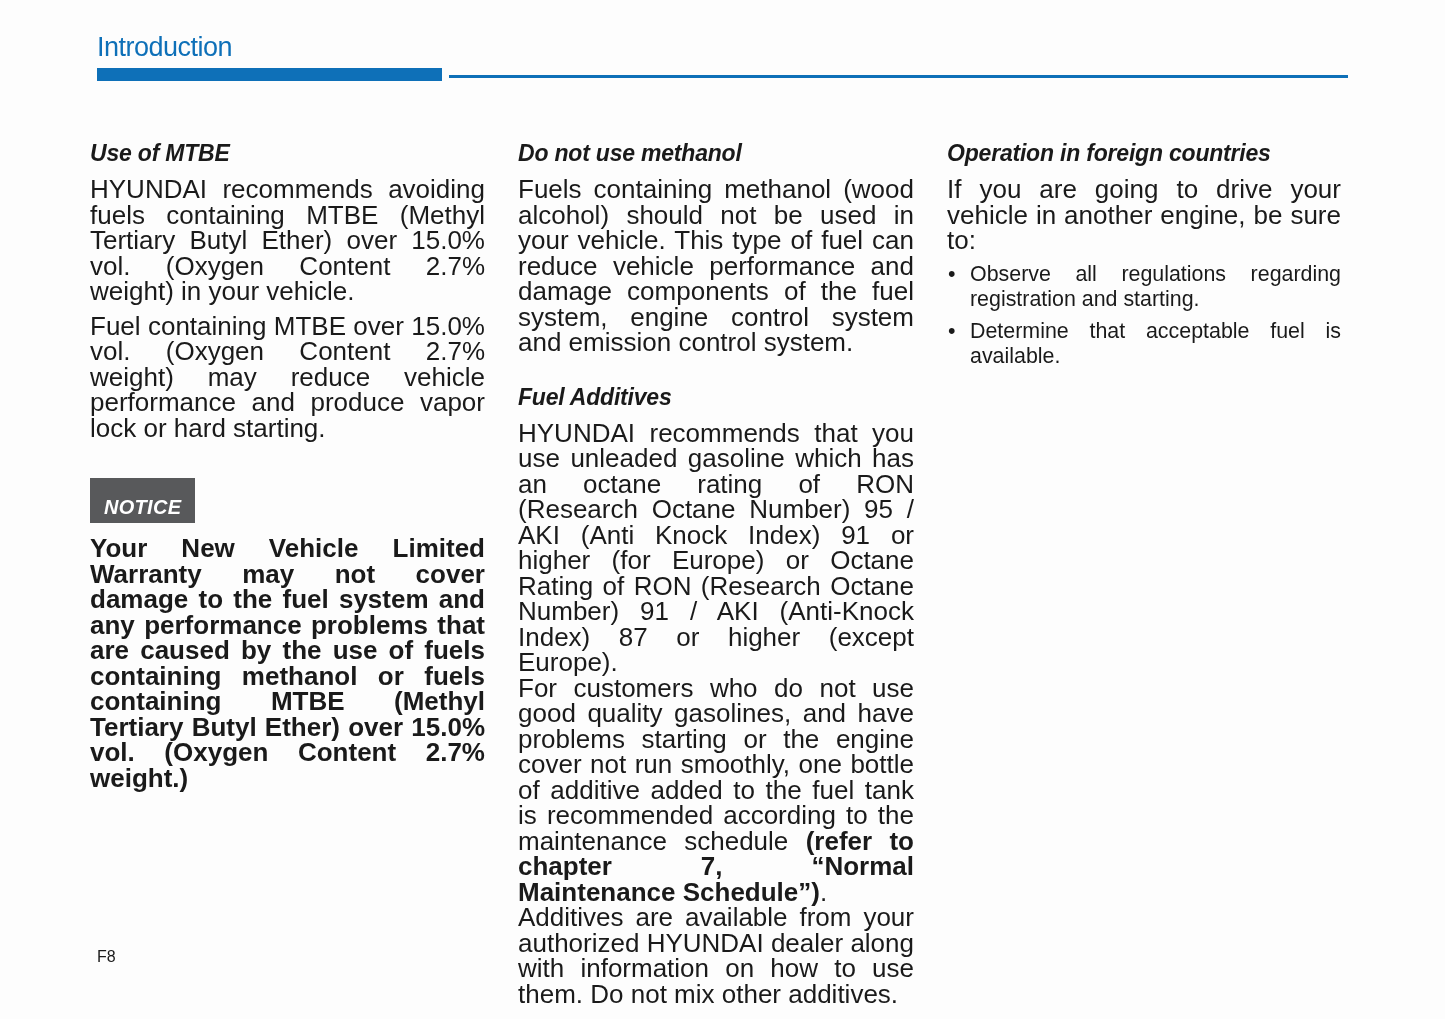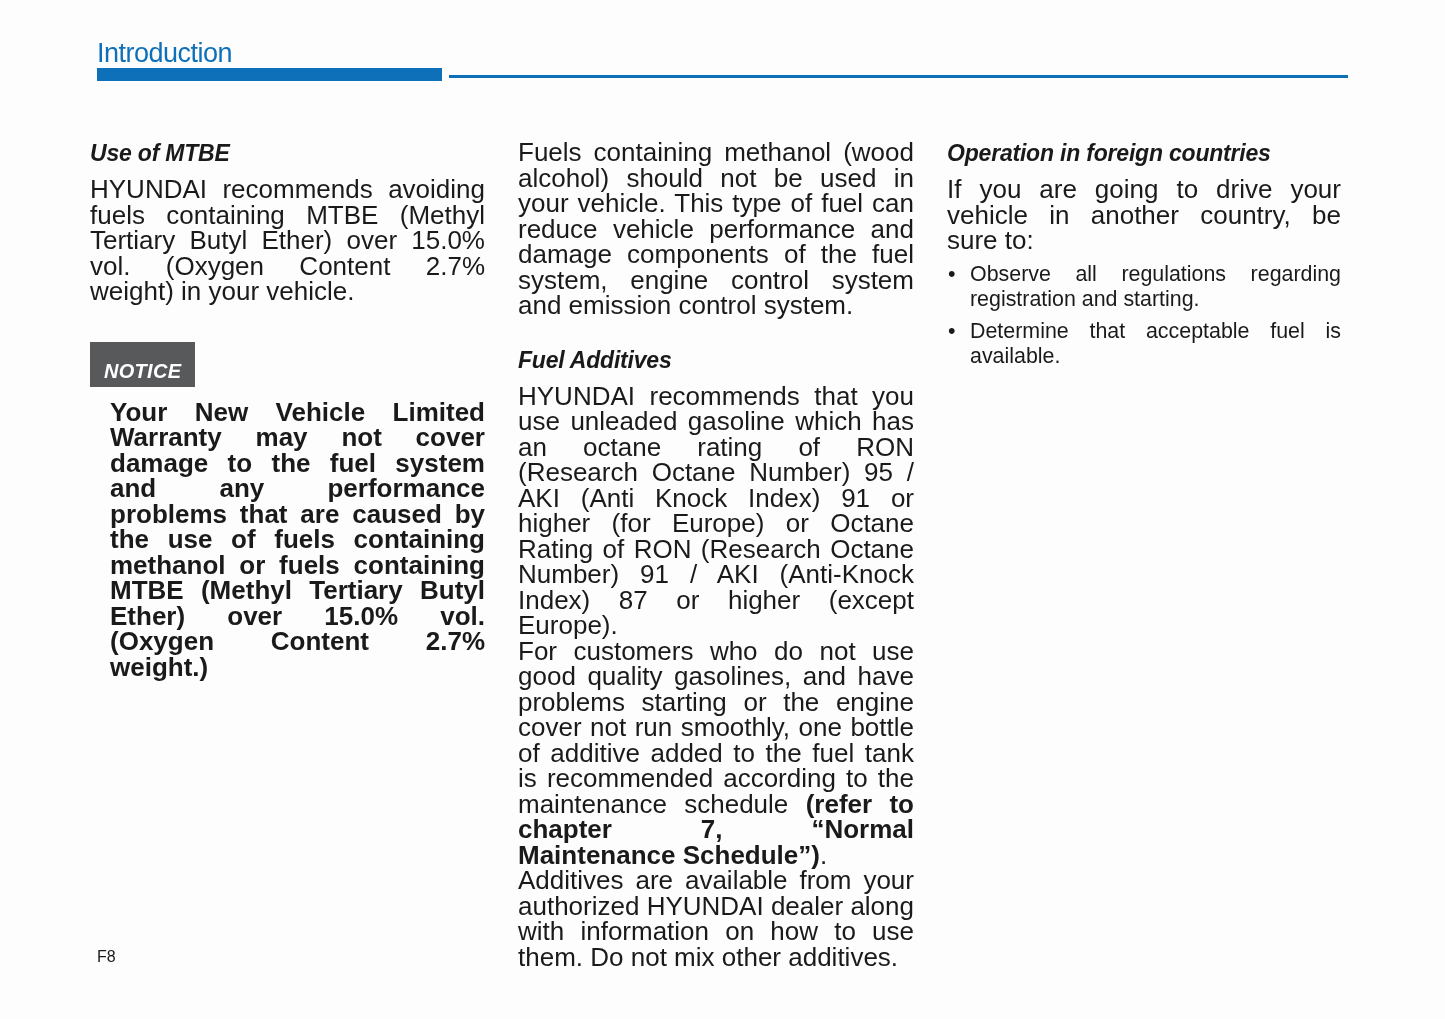--- a/index.html
+++ b/index.html
@@ -14,21 +14,21 @@
     background: #fdfdfd;
     overflow: hidden;
     font-family: "Liberation Sans", sans-serif;
     color: #1a1a1a;
   }
 
   
   .chapter-title {
     position: absolute;
     left: 97px;
-    top: 38px;
+    top: 32px;
     margin: 0;
     font-size: 27px;
     font-weight: 500;
     letter-spacing: -0.5px;
     color: #0e70b8;
   }
   .rule-thick {
     position: absolute;
     left: 97px;
     top: 68px;
@@ -70,21 +70,20 @@
     margin: 0 0 9px 0;
     font-size: 26px;
     line-height: 25.5px;
     text-align: justify;
   }
   .body-para.tight {
     margin: 0;
   }
   .body-para.bold-para {
     font-weight: 700;
-    margin-left: 20px;
   }
   .bold-run {
     font-weight: 700;
   }
 
   
   .notice-badge {
     display: inline-block;
     margin-top: 28px;
     margin-bottom: 13px;
@@ -132,37 +131,39 @@
 
   <h1 class="chapter-title">Introduction</h1>
   <div class="rule-thick"></div>
   <div class="rule-thin"></div>
 
   <div class="columns">
 
     <section>
       <h2 class="section-heading">Use of MTBE</h2>
       <p class="body-para">HYUNDAI recommends avoiding fuels containing MTBE (Methyl Tertiary Butyl Ether) over 15.0% vol. (Oxygen Content 2.7% weight) in your vehicle.</p>
+      <p class="body-para">Fuel containing MTBE over 15.0% vol. (Oxygen Content 2.7% weight) may reduce vehicle performance and produce vapor lock or hard starting.</p>
       <div class="notice-badge">
         <span>NOTICE</span>
       </div>
       <p class="body-para bold-para">Your New Vehicle Limited Warranty may not cover damage to the fuel system and any performance problems that are caused by the use of fuels containing methanol or fuels containing MTBE (Methyl Tertiary Butyl Ether) over 15.0% vol. (Oxygen Content 2.7% weight.)</p>
     </section>
 
     <section>
+      <h2 class="section-heading">Do not use methanol</h2>
       <p class="body-para">Fuels containing methanol (wood alcohol) should not be used in your vehicle. This type of fuel can reduce vehicle performance and damage components of the fuel system, engine control system and emission control system.</p>
       <h2 class="section-heading spaced">Fuel Additives</h2>
       <p class="body-para tight">HYUNDAI recommends that you use unleaded gasoline which has an octane rating of RON (Research Octane Number) 95 / AKI (Anti Knock Index) 91 or higher (for Europe) or Octane Rating of RON (Research Octane Number) 91 / AKI (Anti-Knock Index) 87 or higher (except Europe).</p>
       <p class="body-para tight"><span>For customers who do not use good quality gasolines, and have problems starting or the engine cover not run smoothly, one bottle of additive added to the fuel tank is recommended according to the maintenance schedule </span><span class="bold-run">(refer to chapter 7, “Normal Maintenance Schedule”)</span><span>.</span></p>
       <p class="body-para tight">Additives are available from your authorized HYUNDAI dealer along with information on how to use them. Do not mix other additives.</p>
     </section>
 
     <section>
       <h2 class="section-heading">Operation in foreign countries</h2>
-      <p class="body-para tight">If you are going to drive your vehicle in another country, be sure to:</p>
+      <p class="body-para tight">If you are going to drive your vehicle in another engine, be sure to:</p>
       <ul class="bullet-list">
         <li>
           <span class="bullet-glyph">•</span>
           <span>Observe all regulations regarding registration and starting.</span>
         </li>
         <li>
           <span class="bullet-glyph">•</span>
           <span>Determine that acceptable fuel is available.</span>
         </li>
       </ul>

